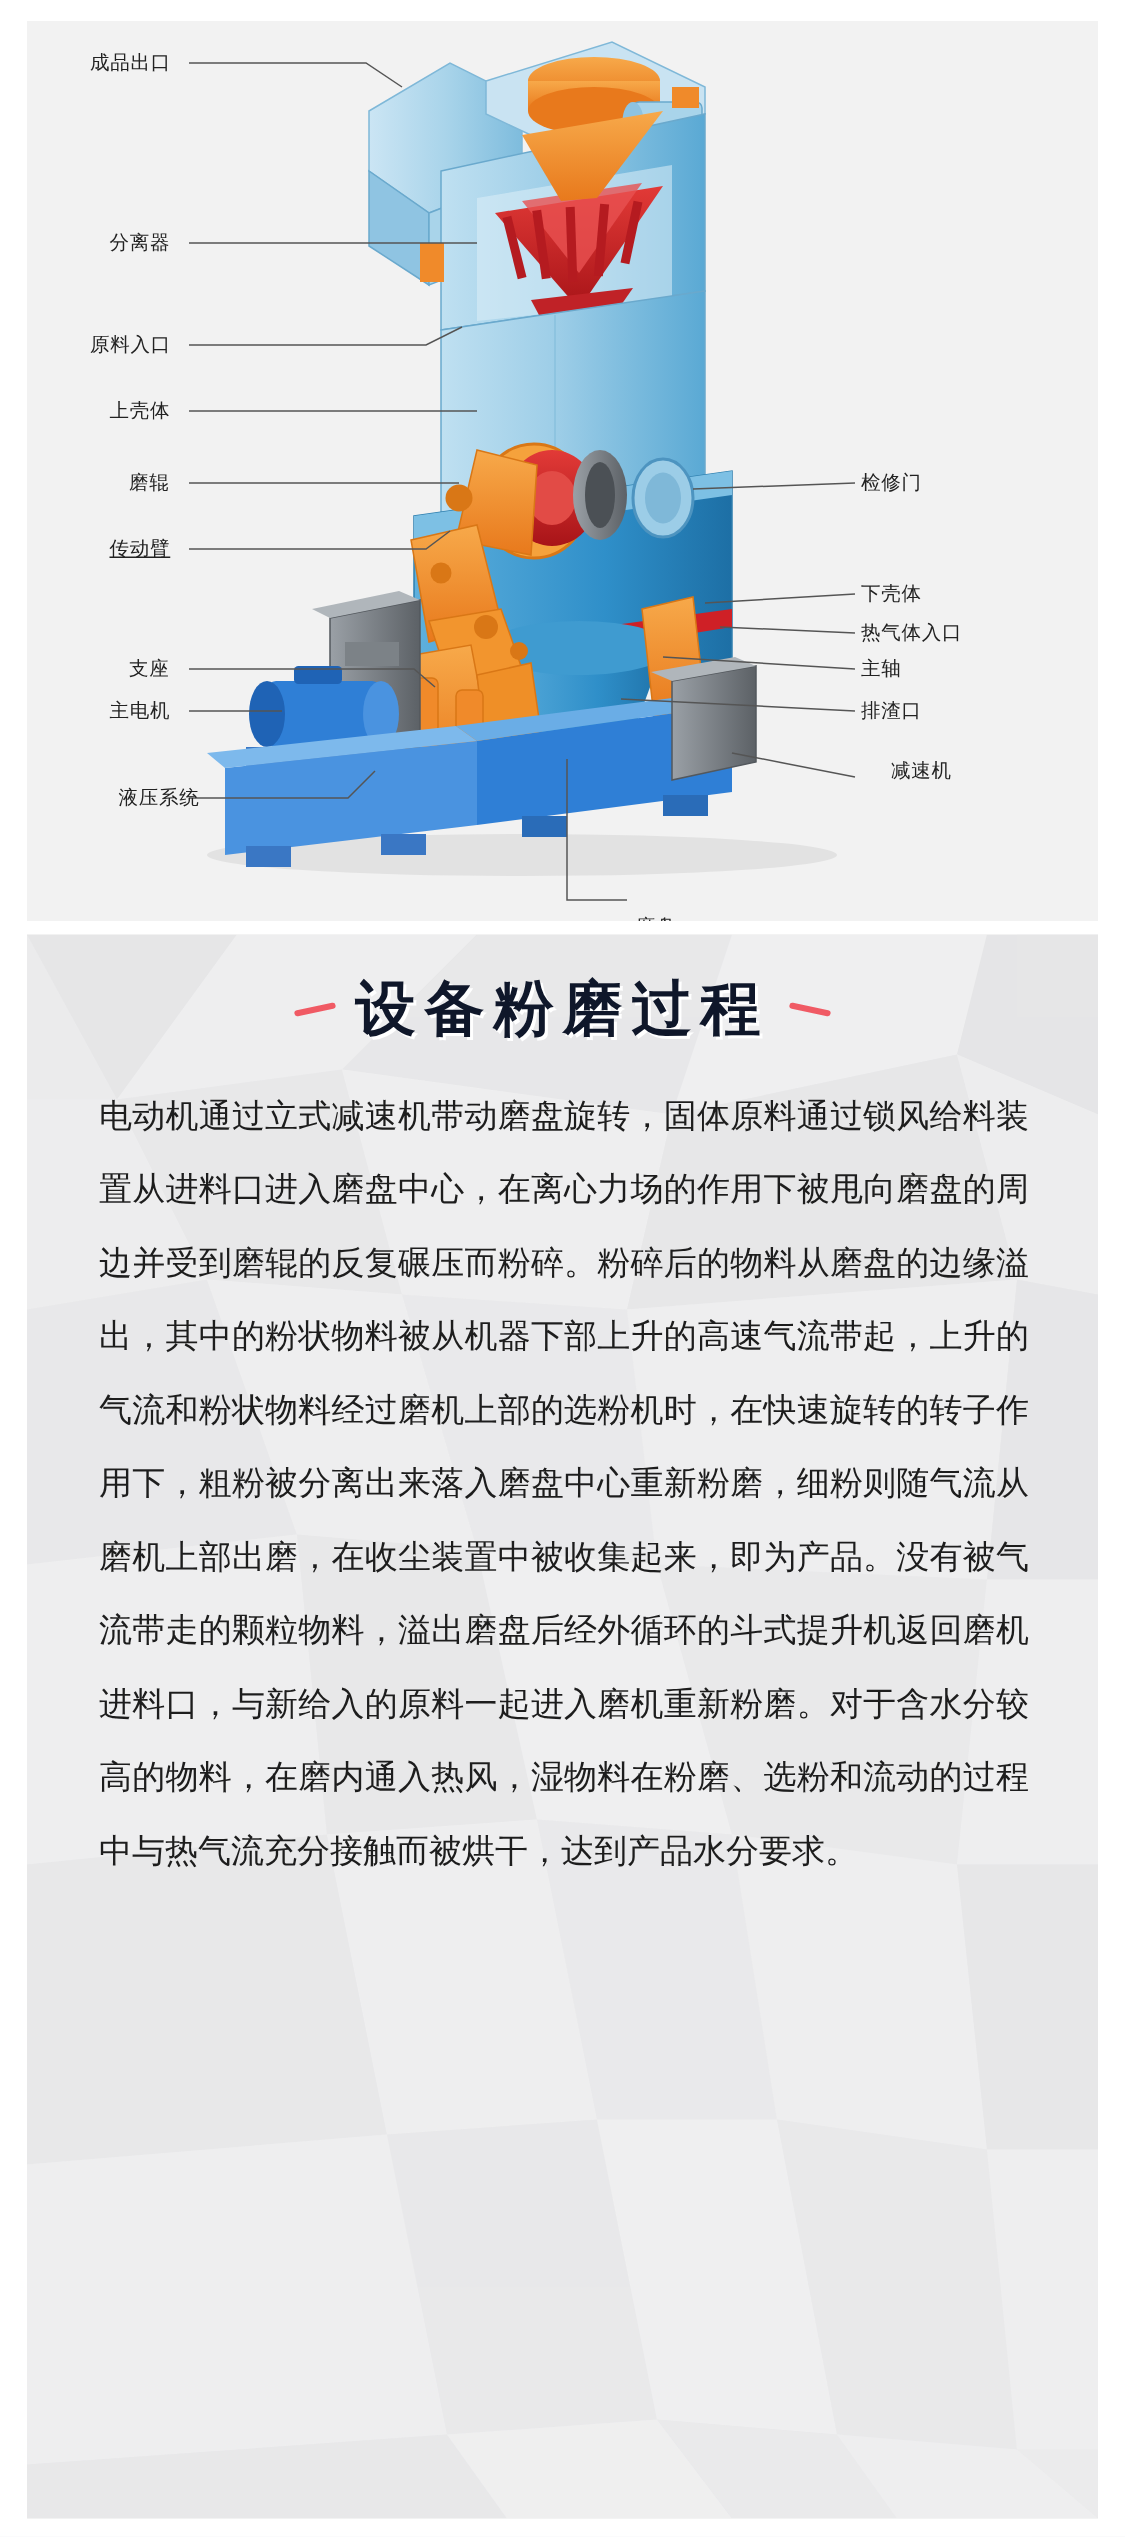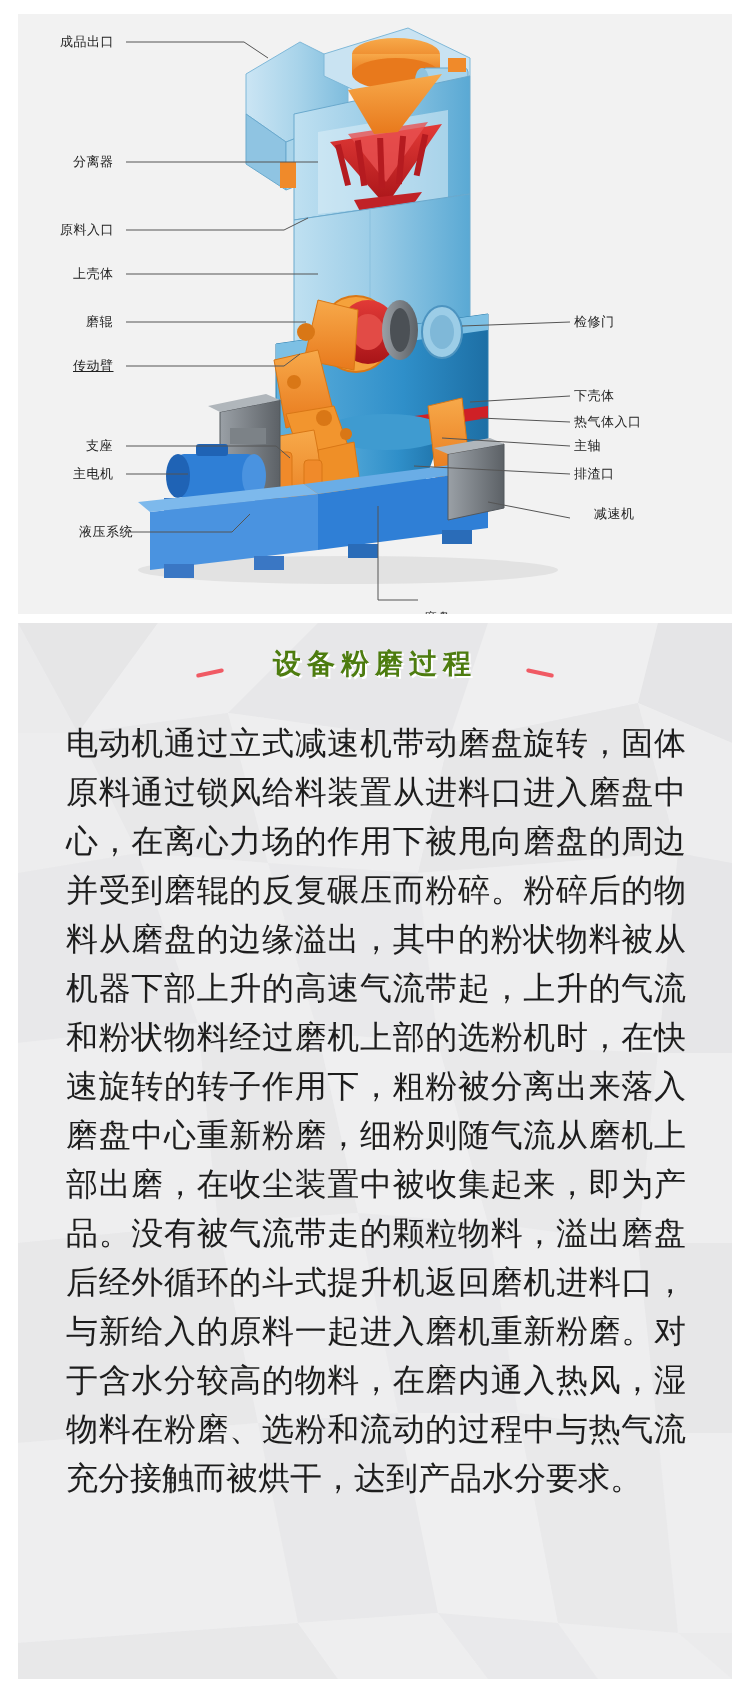--- a/index.html
+++ b/index.html
@@ -68,44 +68,44 @@
   }
   .section-title-wrap {
     position: absolute;
     left: 0;
     top: 22px;
     width: 714px;
     text-align: center;
   }
   .section-title {
     display: inline-block;
-    font-size: 28px;
+    font-size: 40px;
     font-weight: bold;
-    color: #4d7c0f;
+    color: #0f172a;
     letter-spacing: 6px;
     text-shadow: 2px 2px 0 #ffffff;
     padding: 0 10px;
   }
   .title-deco-left, .title-deco-right {
     position: absolute;
     top: 48px;
     width: 28px;
     height: 4px;
     background: #f05a64;
     border-radius: 2px;
   }
   .title-deco-left { left: 178px; transform: rotate(-12deg); }
   .title-deco-right { right: 178px; transform: rotate(12deg); }
 
   .body-text {
     position: absolute;
     left: 48px;
     top: 96px;
     width: 620px;
-    font-size: 32px;
+    font-size: 22px;
     line-height: 49px;
     color: #1d1d1d;
     text-align: justify;
     text-justify: inter-ideograph;
     letter-spacing: 0px;
   }
 </style>
 </head>
 <body>
 

